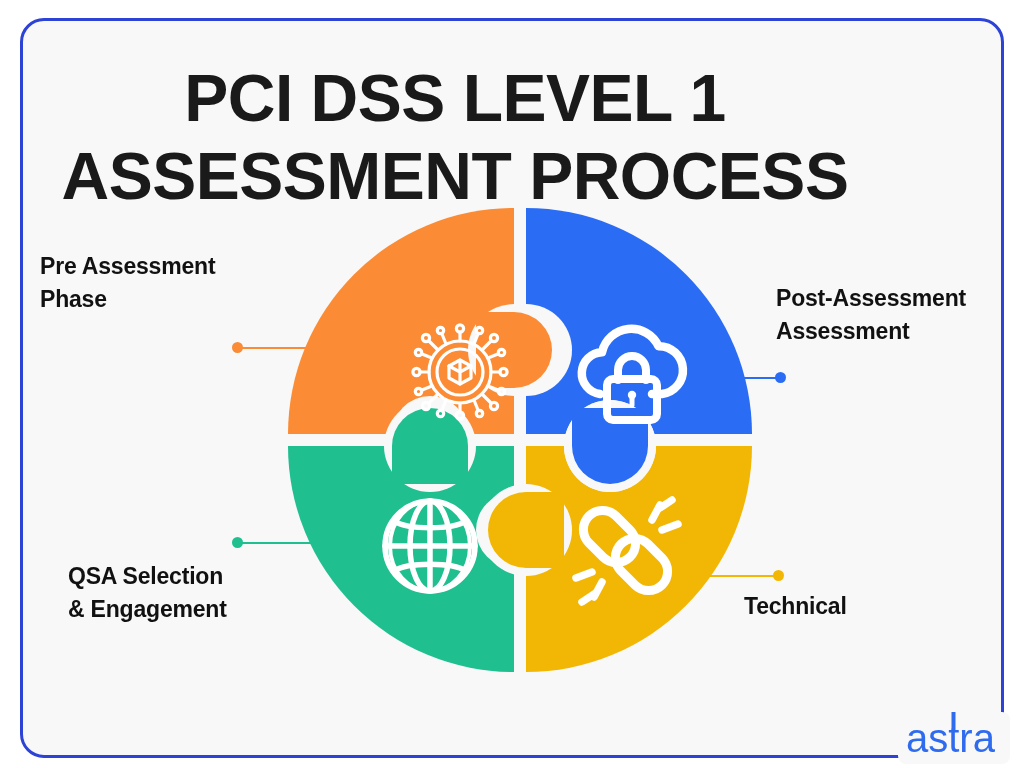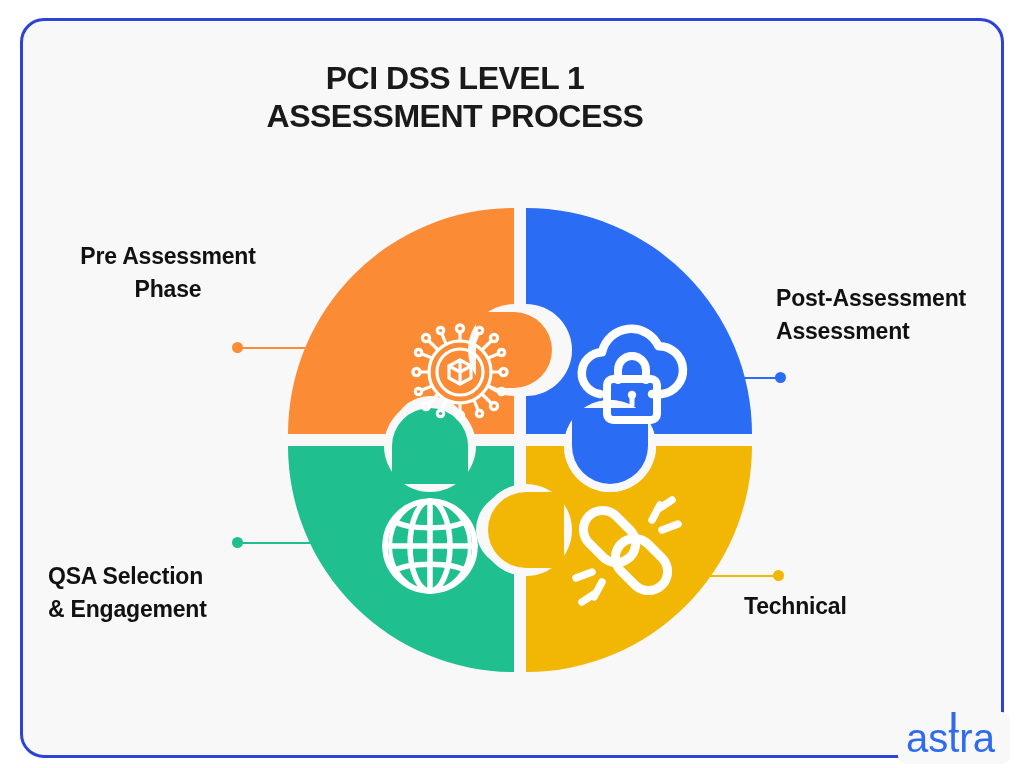--- a/index.html
+++ b/index.html
@@ -33,21 +33,21 @@
   }
 
   
   #title {
     position: absolute;
     left: 0;
     top: 60px;
     width: 910px;
     text-align: center;
     color: #1A1A1A;
-    font-size: 32px;
+    font-size: 66px;
     font-weight: bold;
     line-height: 1.18;
     letter-spacing: -0.5px;
     font-family: "Liberation Sans", sans-serif;
   }
   #title .l2 { display: block; }
 
   
   #puzzle-wrap {
     position: absolute;
@@ -61,30 +61,30 @@
   
   .label {
     position: absolute;
     color: #111111;
     font-size: 23px;
     font-weight: bold;
     line-height: 1.42;
     letter-spacing: -0.2px;
   }
   #label-pre {
-    left: 40px; top: 240px; width: 256px;
-    text-align: center;
+    left: 40px; top: 250px; width: 256px;
+    text-align: left;
   }
   #label-post {
     left: 736px; top: 282px; width: 270px;
     text-align: left;
     margin-left: 40px;
   }
   #label-qsa {
-    left: 48px; top: 560px; width: 248px;
+    left: 68px; top: 560px; width: 248px;
     text-align: left;
   }
   #label-tech {
     left: 744px; top: 590px; width: 260px;
     text-align: left;
   }
 
   
   .conn {
     position: absolute;

